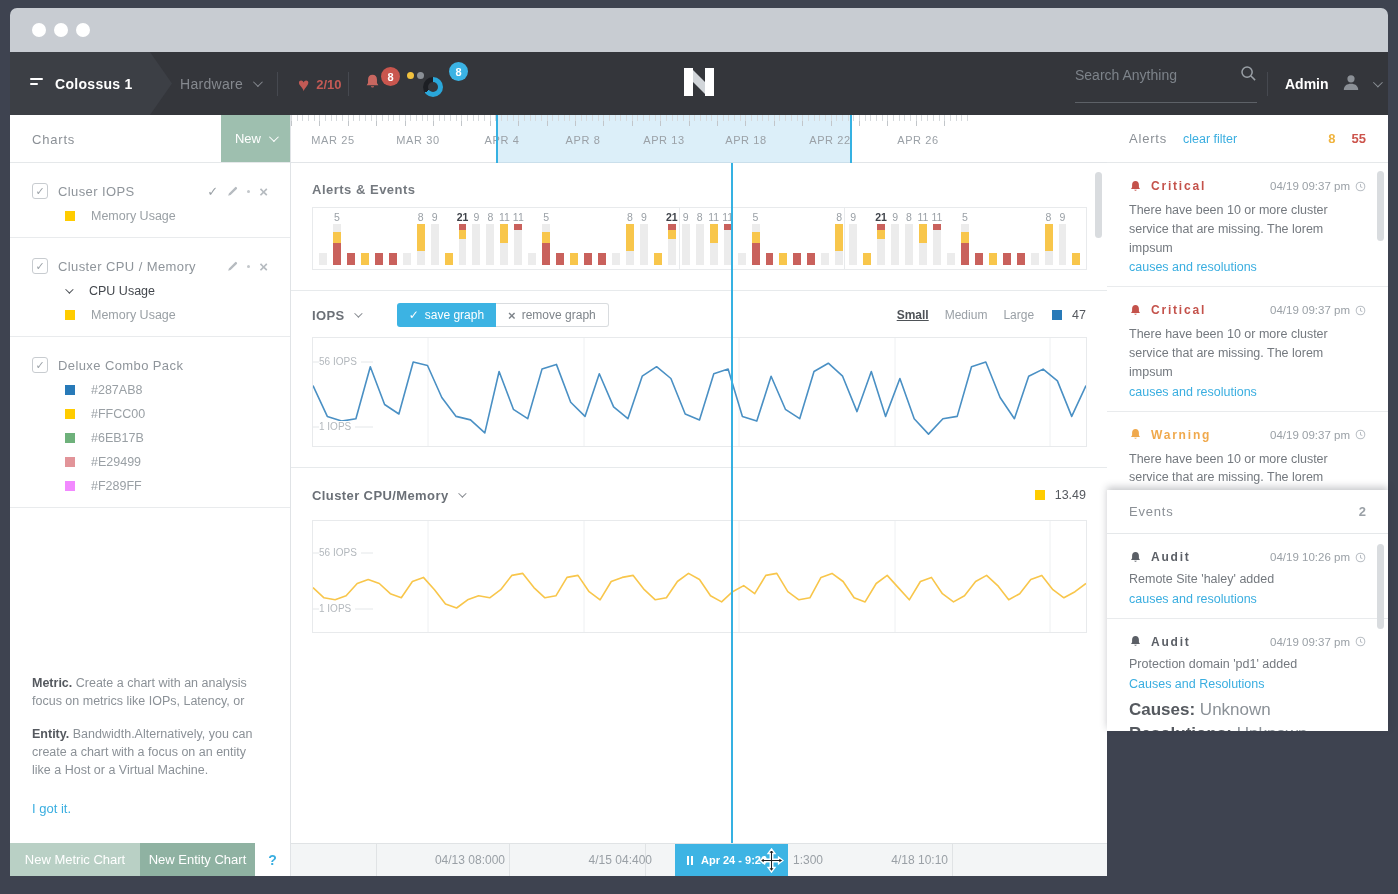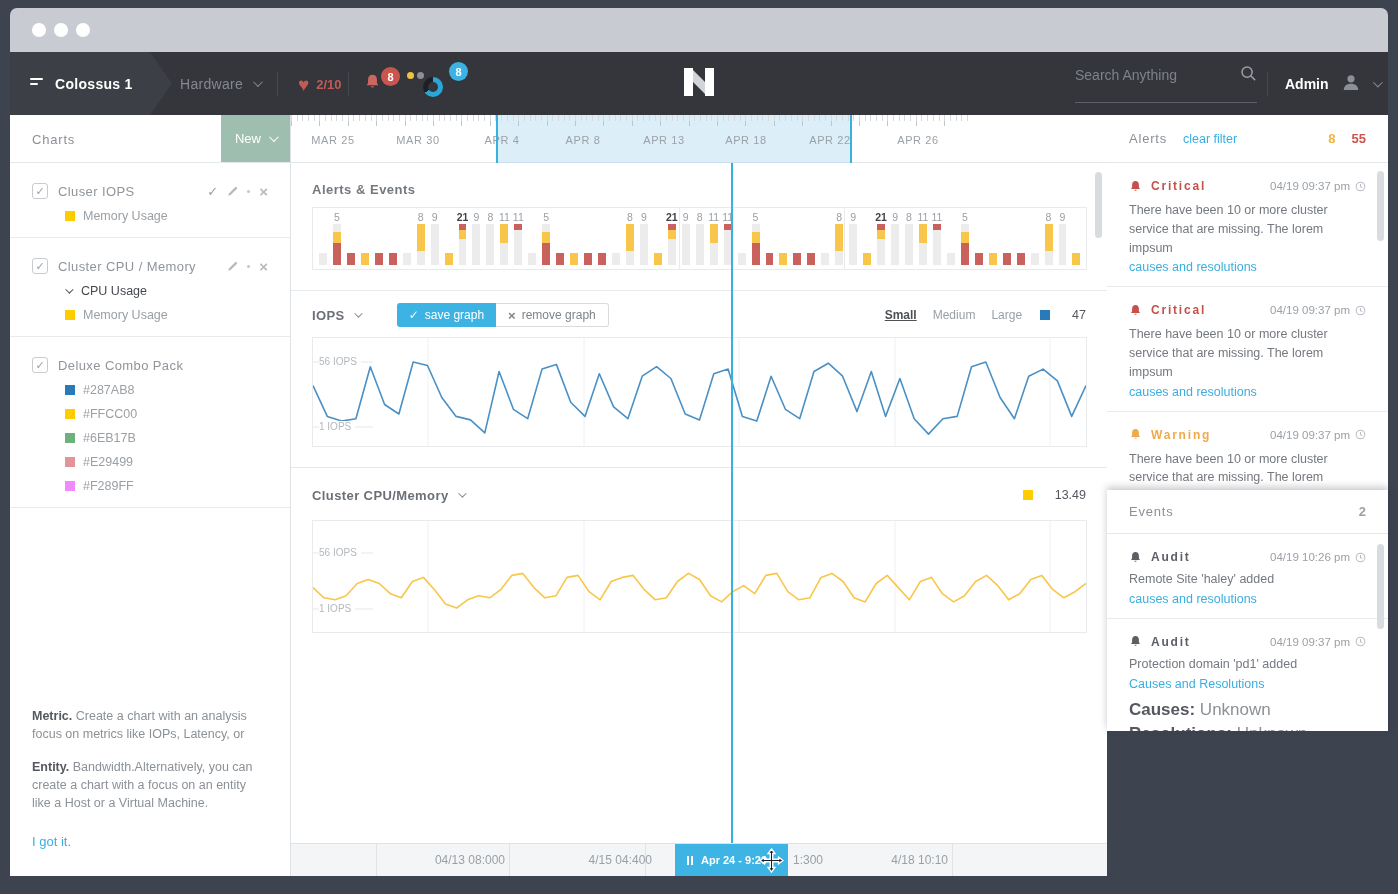--- a/index.html
+++ b/index.html
@@ -62,21 +62,21 @@
   .srow { border-bottom:1px solid #e9ebed; padding:20px 22px 14px; flex:none; }
   .srow-head { display:flex; align-items:center; }
   .cbx { width:16px; height:16px; border:1.6px solid #c8ccd0; border-radius:3px; color:#9aa0a6;
     font-size:11px; display:flex; align-items:center; justify-content:center; cursor:pointer; flex:none; }
   .sname { margin-left:10px; color:#8f959b; font-size:13px; letter-spacing:.4px; flex:1 1 auto; }
   .acts { display:flex; align-items:center; gap:9px; color:#b6bbc0; }
   .acts .ic { cursor:pointer; display:flex; align-items:center; }
   .acts .tick { color:#9aa0a6; font-size:13px; font-weight:bold; }
   .acts .dot { width:3px; height:3px; border-radius:50%; background:#c3c7cb; }
   .acts .x { font-size:15px; font-weight:bold; line-height:1; }
-  .smetric { display:flex; align-items:center; gap:8px; margin:10px 0 0 33px;
+  .smetric { display:flex; align-items:center; gap:16px; margin:10px 0 0 33px;
     font-size:12.5px; color:#9aa0a5; }
   .swatch { width:10px; height:10px; flex:none; }
   .smetric .chev { color:#4b4f55; width:6px; height:6px; margin-right:2px; }
   .smetric.dark { color:#44484e; }
   .sb-spacer { flex:1 1 auto; }
   .sb-help { padding:0 22px 24px; font-size:12.5px; line-height:1.45; color:#8b9197; flex:none; }
   .sb-help b { color:#55595f; }
   .sb-help p { margin-bottom:15px; }
   .gotit { color:#3aaee0; font-size:13px; cursor:pointer; display:inline-block; margin-top:6px; }
   .sb-foot { height:33px; display:flex; flex:none; }
@@ -123,21 +123,21 @@
     display:flex; align-items:center; gap:9px; cursor:pointer; }
   .gtitle .chev { width:6px; height:6px; color:#85898f; }
   .btn { height:24px; display:flex; align-items:center; font-size:12px; padding:0 12px; cursor:pointer; }
   .btn-save { background:#3cb3e3; color:#fff; border-radius:3px 0 0 3px; margin-left:37px; gap:6px; }
   .btn-remove { background:#fff; color:#7e848a; border:1px solid #d9dcdf; border-left:none;
     border-radius:0 3px 3px 0; gap:6px; }
   .btn-remove .xx { font-weight:bold; font-size:13px; }
   .gspacer { flex:1; }
   .sizeopt { font-size:12px; color:#9aa0a6; margin-left:16px; cursor:pointer; }
   .sizeopt.active { color:#4e5257; font-weight:bold; text-decoration:underline; }
-  .legend { display:flex; align-items:center; gap:22px; margin-left:18px; font-size:12.5px; color:#55595f; }
+  .legend { display:flex; align-items:center; gap:10px; margin-left:18px; font-size:12.5px; color:#55595f; }
   .chart-box { position:absolute; left:21px; width:775px; border:1px solid #e8eaec; }
   .axis-lbl { position:absolute; left:6px; font-size:10px; color:#b3b8bd; background:#fff; padding-right:4px; }
   .panel-div { position:absolute; left:0; width:100%; height:1px; background:#e7eaec; }
   .playhead { position:absolute; left:440px; top:0; width:2px; height:680px; background:#35b1e2; z-index:5; cursor:ew-resize; }
   .vscroll { position:absolute; border-radius:4px; background:#d9dcdf; cursor:pointer; }
 
   
   .bottombar { position:absolute; left:0; bottom:0; width:100%; height:33px; background:#f3f5f6;
     border-top:1px solid #e0e3e5; }
   .bb-sep { position:absolute; top:0; width:1px; height:100%; background:#e0e3e5; }
@@ -322,20 +322,25 @@
               <span class="swatch" style="background: rgb(242, 137, 255);"></span>
               <span>#F289FF</span>
             </div>
           </div>
         </div>
     <div class="sb-spacer"></div>
     <div class="sb-help">
       <p><b>Metric.</b><span> Create a chart with an analysis focus on metrics like IOPs, Latency, or</span></p>
       <p><b>Entity.</b><span> Bandwidth.Alternatively, you can create a chart with a focus on an entity like a Host or a Virtual Machine.</span></p>
       <span class="gotit">I got it.</span>
+    </div>
+    <div class="sb-foot">
+      <div class="fbtn metric">New Metric Chart</div>
+      <div class="fbtn entity">New Entity Chart</div>
+      <div class="fbtn qmark">?</div>
     </div>
   </div>
 
   <div class="main">
     <div class="tl-header">
       <div class="tl-sel"></div>
       <div class="ruler"></div>
       <div id="tl-dates">
             <span class="tl-date" style="left: 42px;">MAR 25</span>
             <span class="tl-date" style="left: 127px;">MAR 30</span>

